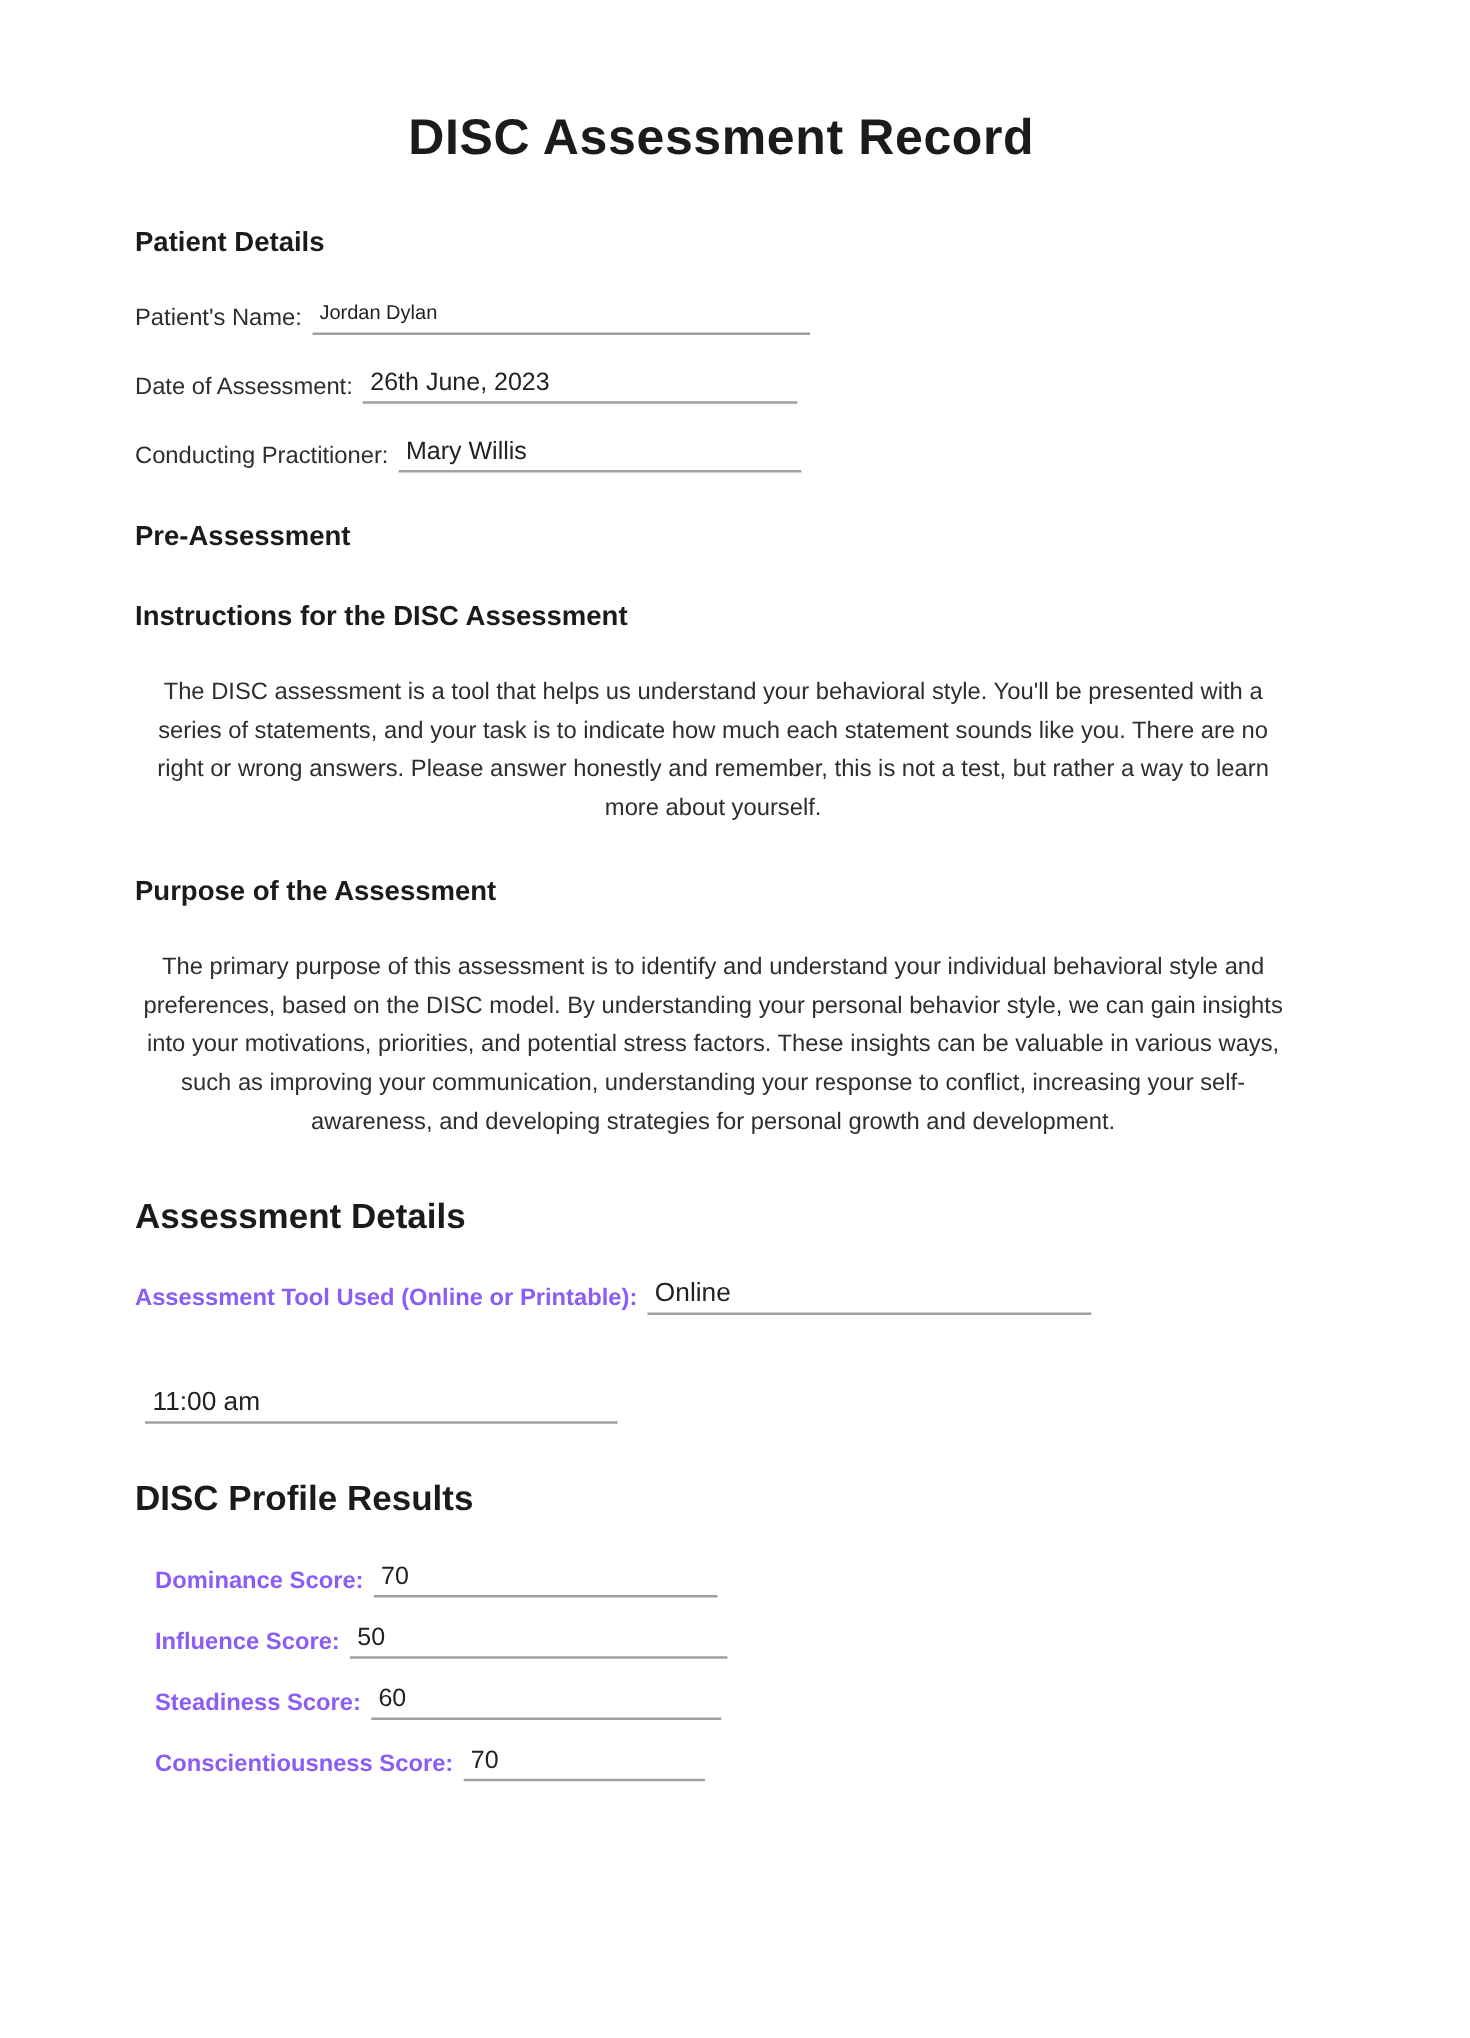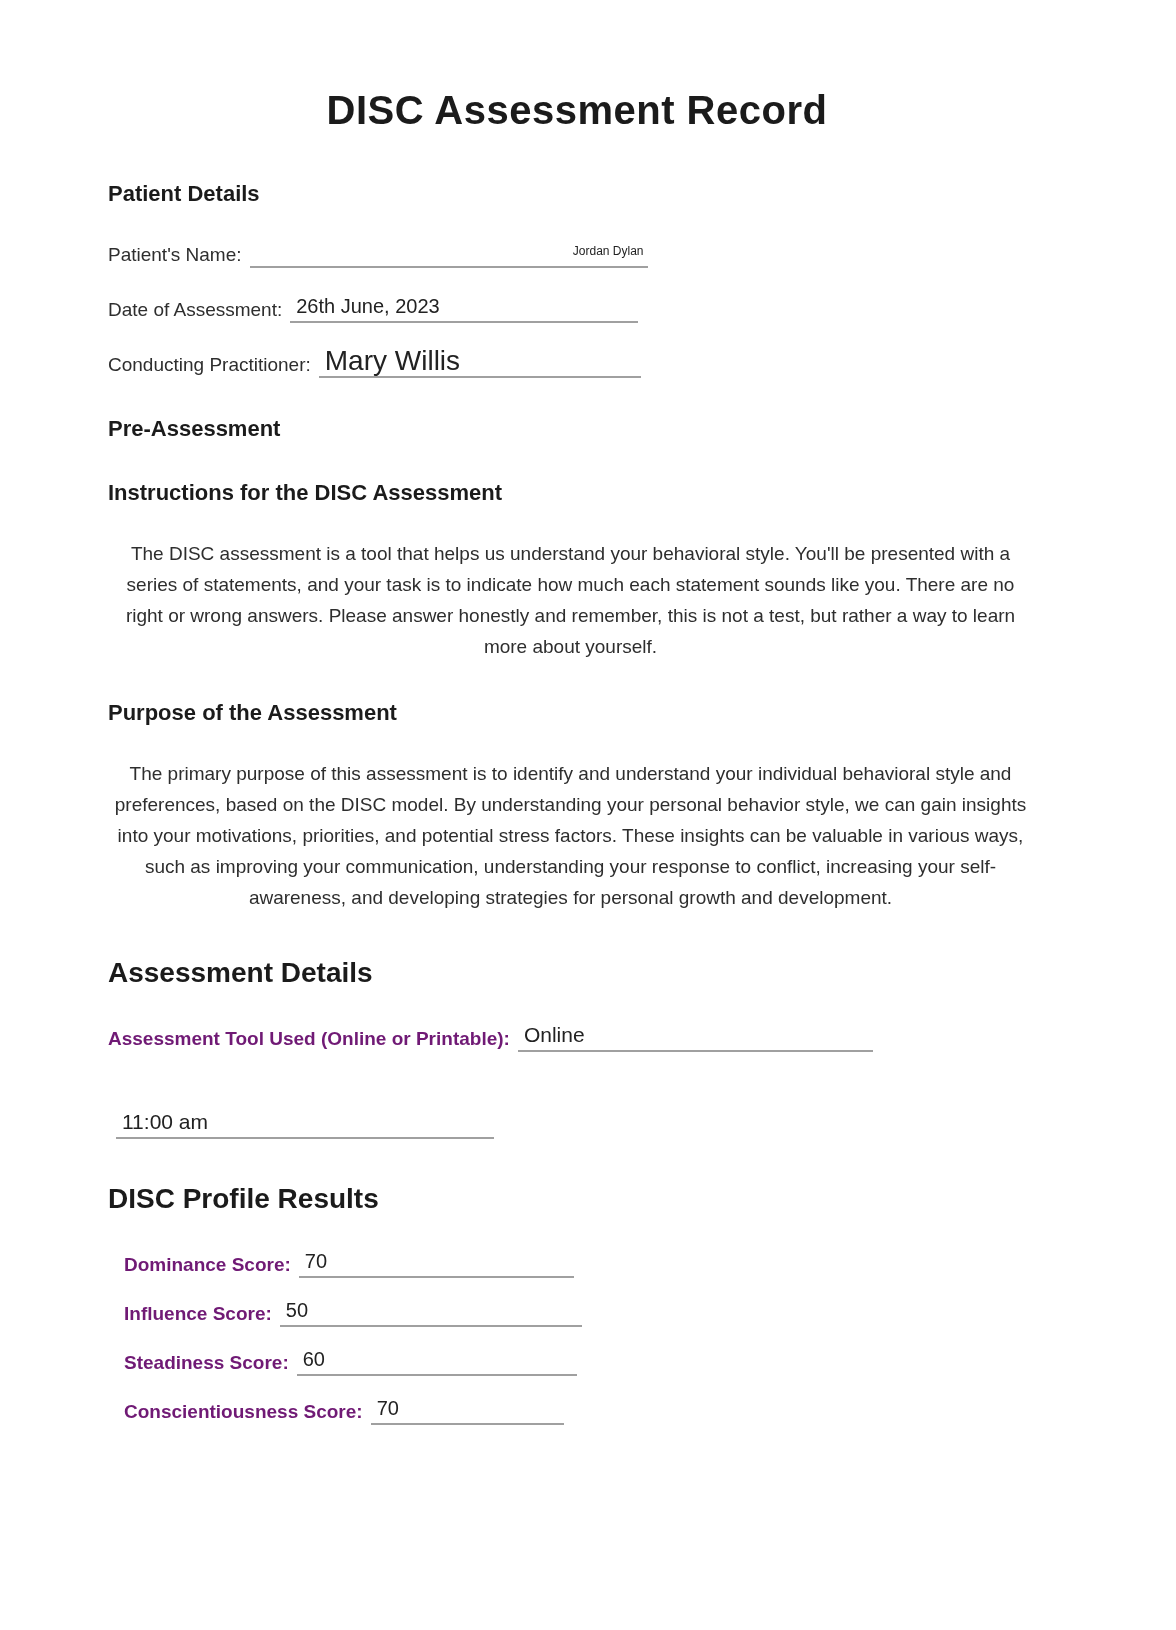--- a/index.html
+++ b/index.html
@@ -59,34 +59,34 @@
   }
   .field-label {
     font-size: 19px;
     color: #2e2e2e;
     white-space: nowrap;
     padding-bottom: 2px;
   }
   .field-label.bold {
     font-weight: bold;
     font-size: 19px;
-    color: #701a75;
+    color: #8b5cf6;
   }
   .field-value {
     border-bottom: 2px solid #a0a0a0;
     margin-left: 8px;
     padding: 0 4px 3px 6px;
     font-size: 20px;
     color: #222;
     line-height: 24px;
   }
   
-  .patient-fields .field-row:nth-child(1) .field-value { width: 388px; font-size: 12px; text-align: right; }
+  .patient-fields .field-row:nth-child(1) .field-value { width: 388px; font-size: 16px; }
   .patient-fields .field-row:nth-child(2) .field-value { width: 338px; font-size: 20px; }
-  .patient-fields .field-row:nth-child(3) .field-value { width: 312px; font-size: 28px; }
+  .patient-fields .field-row:nth-child(3) .field-value { width: 312px; font-size: 20px; }
   
   .assessment-fields .field-row { margin-bottom: 22px; }
   .assessment-fields .field-row:nth-child(1) .field-value { width: 345px; font-size: 21px; }
   .assessment-fields .field-row:nth-child(2) .field-value { width: 368px; font-size: 21px; margin-top: 36px; }
   
   .score-fields .field-row { margin-bottom: 20px; margin-left: 16px; }
   .score-fields .field-row:nth-child(1) .field-value { width: 265px; }
   .score-fields .field-row:nth-child(2) .field-value { width: 292px; }
   .score-fields .field-row:nth-child(3) .field-value { width: 270px; }
   .score-fields .field-row:nth-child(4) .field-value { width: 183px; }

